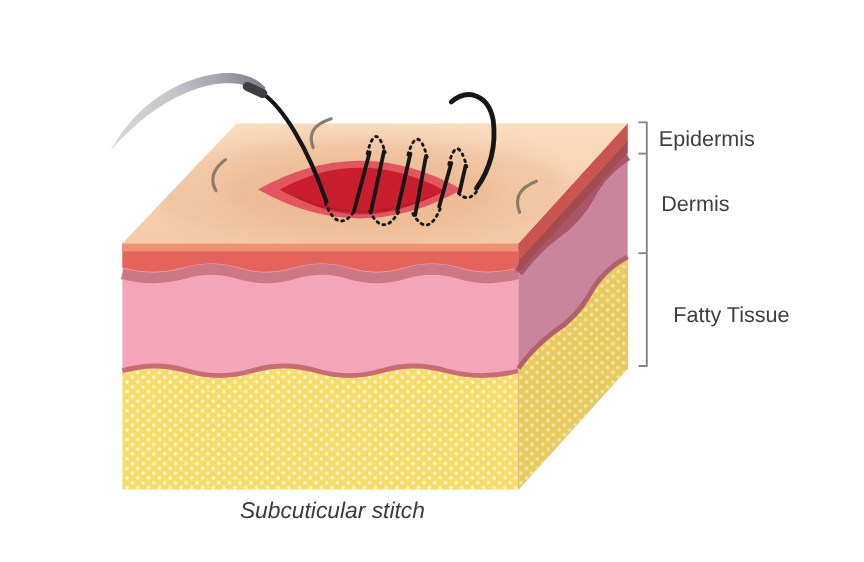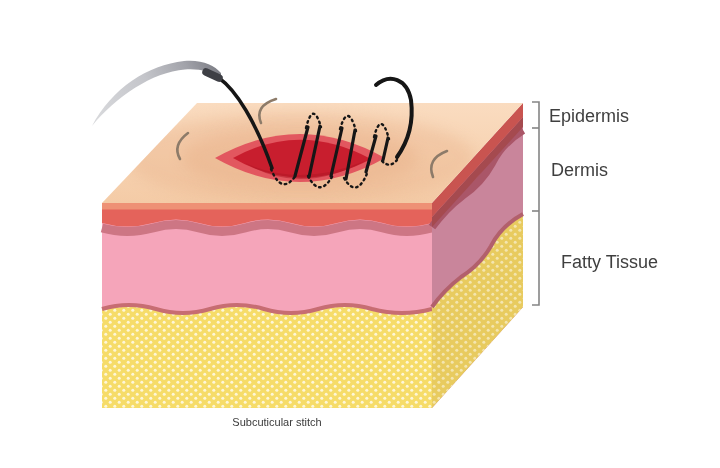--- a/index.html
+++ b/index.html
@@ -18,23 +18,24 @@
     color: #3f3f3f;
     white-space: nowrap;
     line-height: 1;
   }
   .caption {
     position: absolute;
     left: 177px;
     top: 416px;
     width: 200px;
     text-align: center;
-    font-size: 11px;
+    font-size: 19px;
     color: #3b3b3b;
     line-height: 1.2;
+    font-style: italic;
   }
   .lbl-epidermis { left: 549px; top: 107px; }
   .lbl-dermis    { left: 551px; top: 161px; }
   .lbl-fatty     { left: 549px; top: 253px; margin-left: 12px; }
 </style>
 </head>
 <body>
 
 <div class="stage">
 

